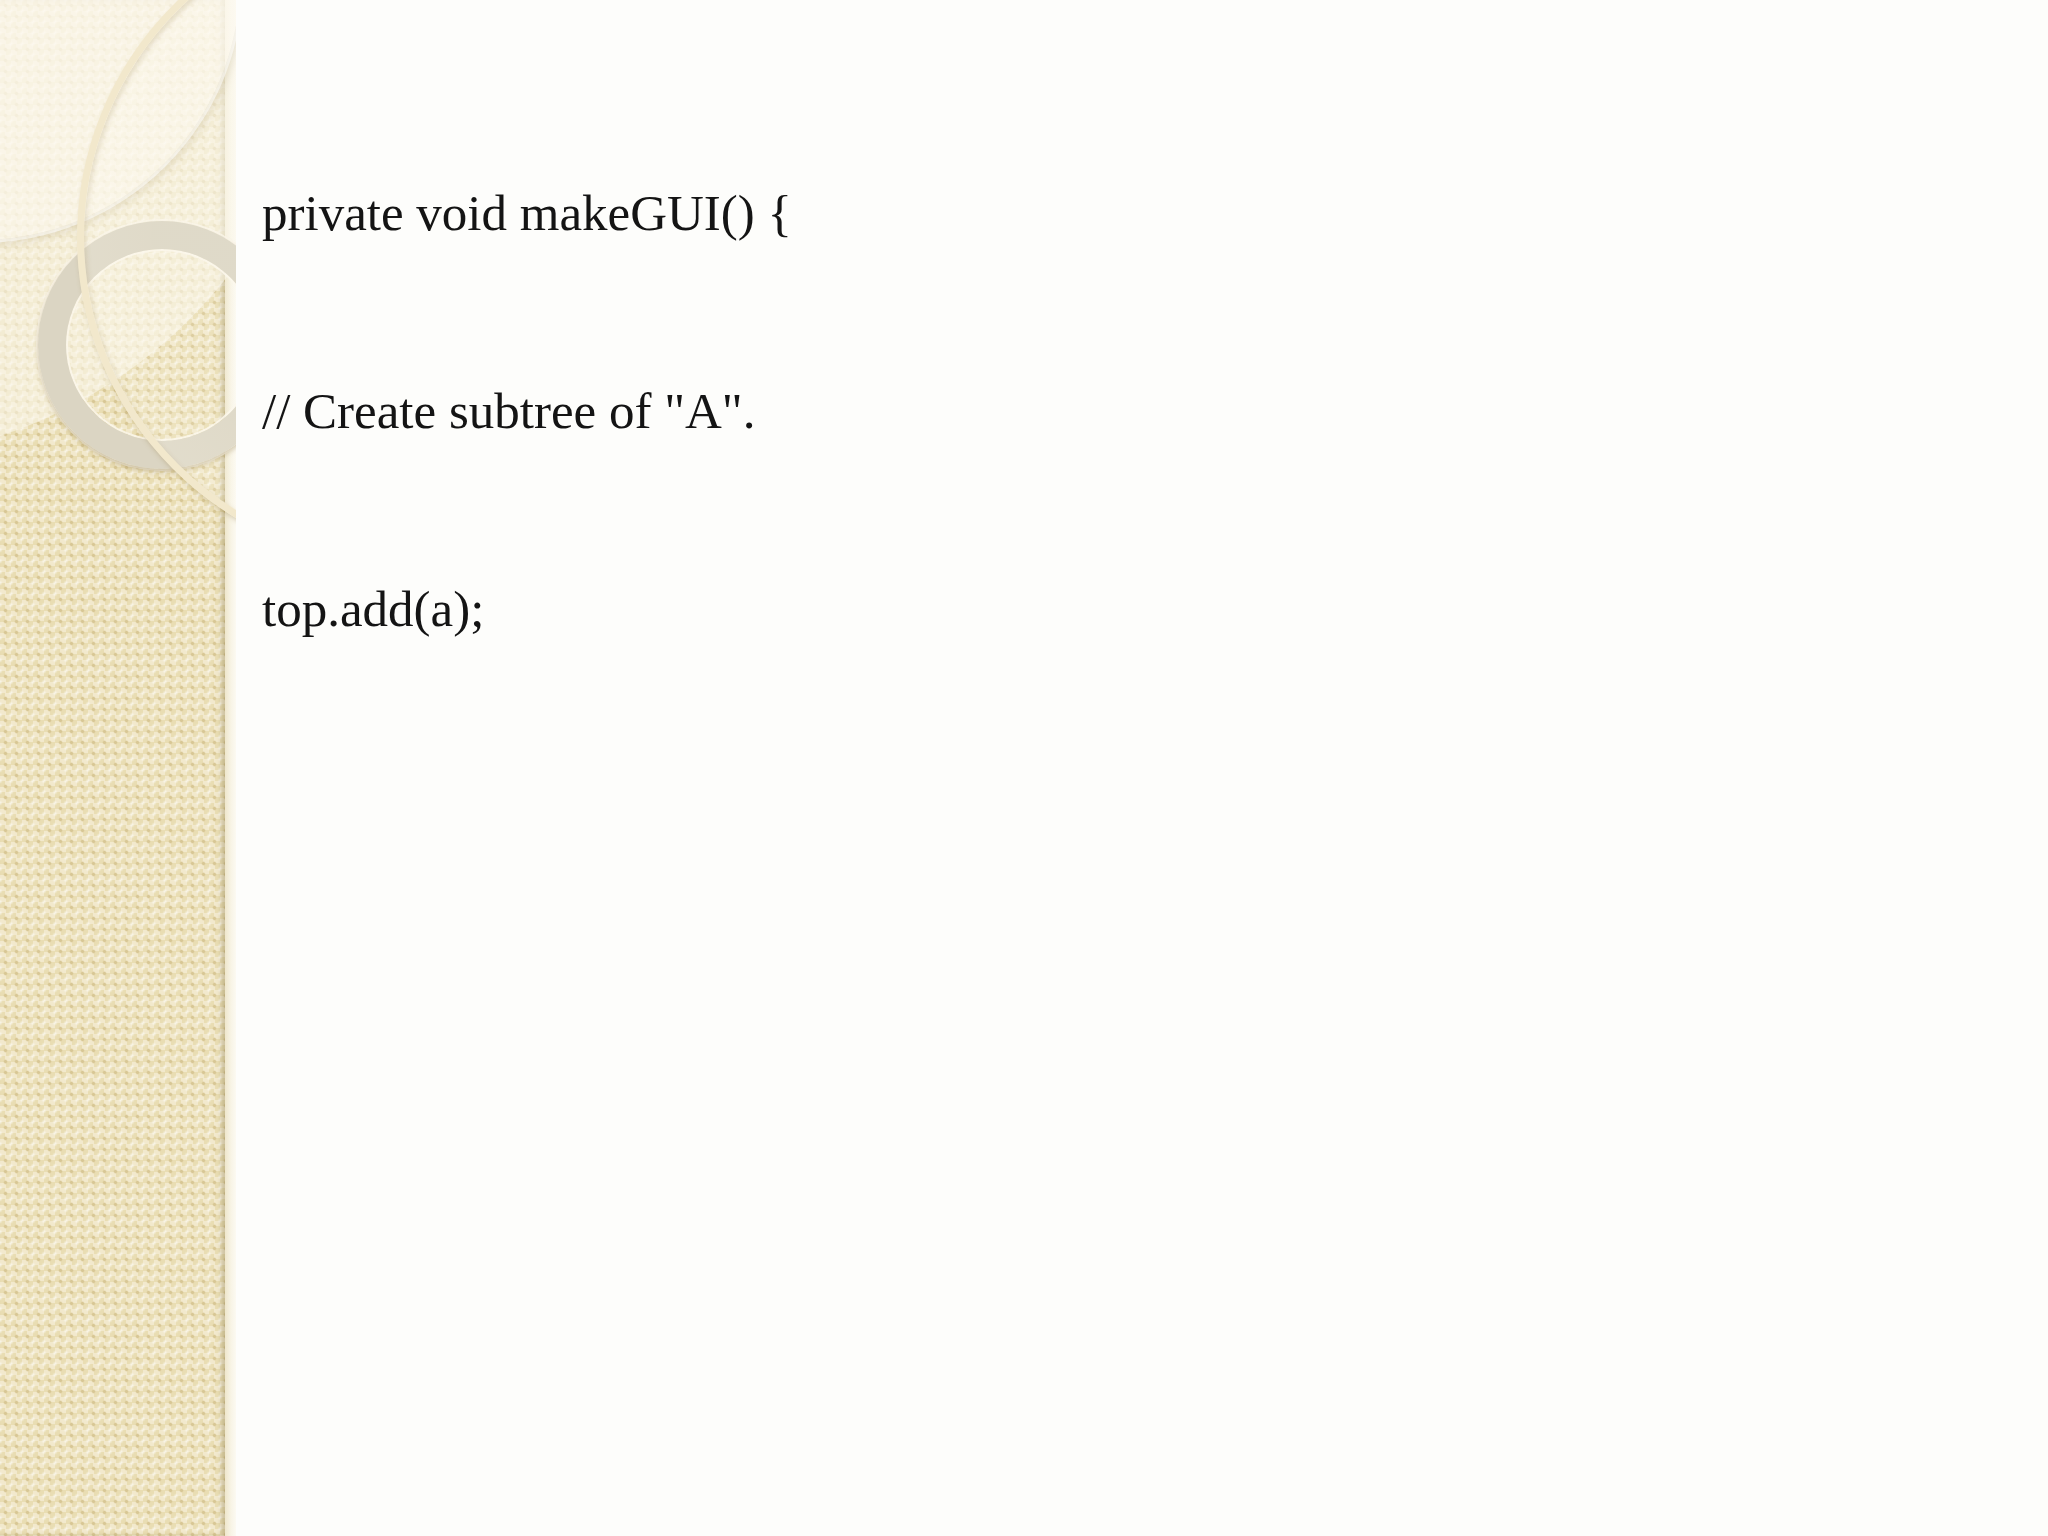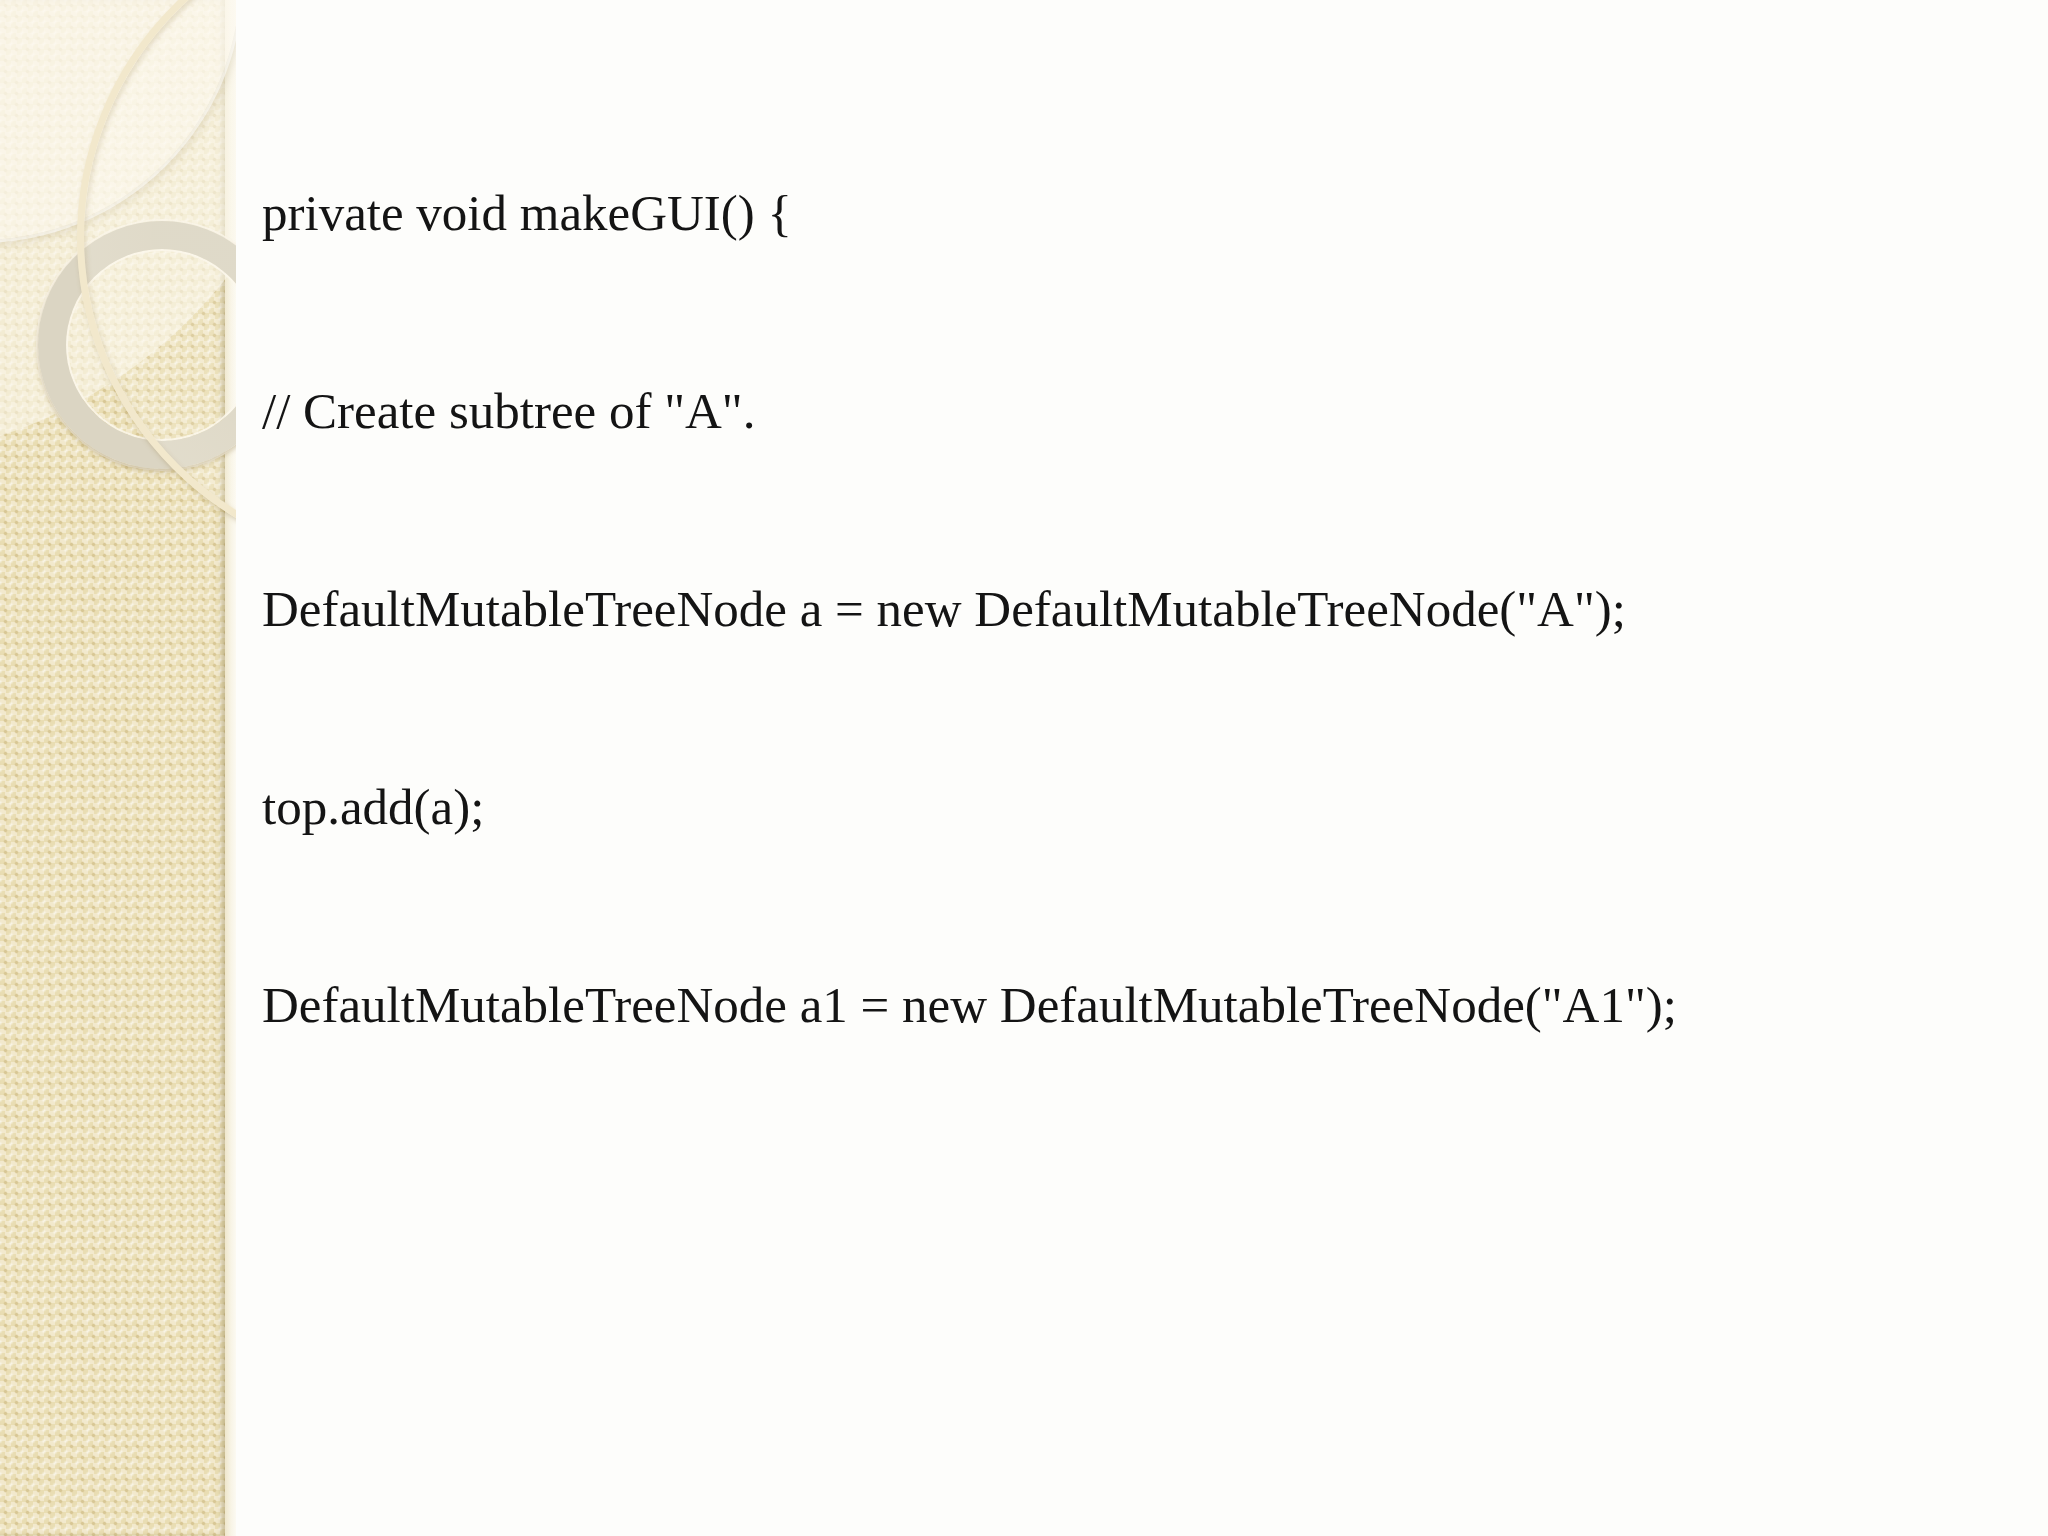--- a/index.html
+++ b/index.html
@@ -123,23 +123,21 @@
     <div class="sidebar-edge-strip"></div>
     <div class="circle light-cap-large"></div>
     <div class="circle light-cap-small"></div>
     <div class="circle ring"></div>
     <div class="circle thin-circle"></div>
   </aside>
 
   <main class="slide-body">
     <div class="code-line">private void makeGUI() {</div>
     <div class="code-line">// Create subtree of "A".</div>
-    <div class="code-line">DefaultMutableTreeNode a = new DefaultMutableTreeNode("A");</div>
     <div class="code-line">top.add(a);</div>
-    <div class="code-line">DefaultMutableTreeNode a1 = new DefaultMutableTreeNode("A1");</div>
     
     
     
     
     
     
     
     
     
     

